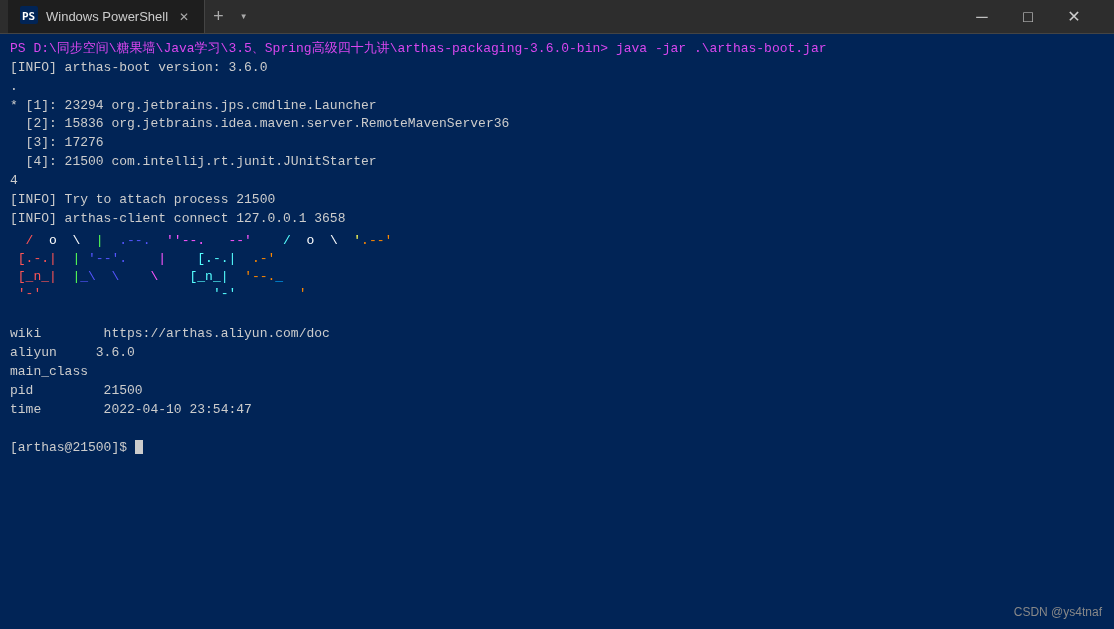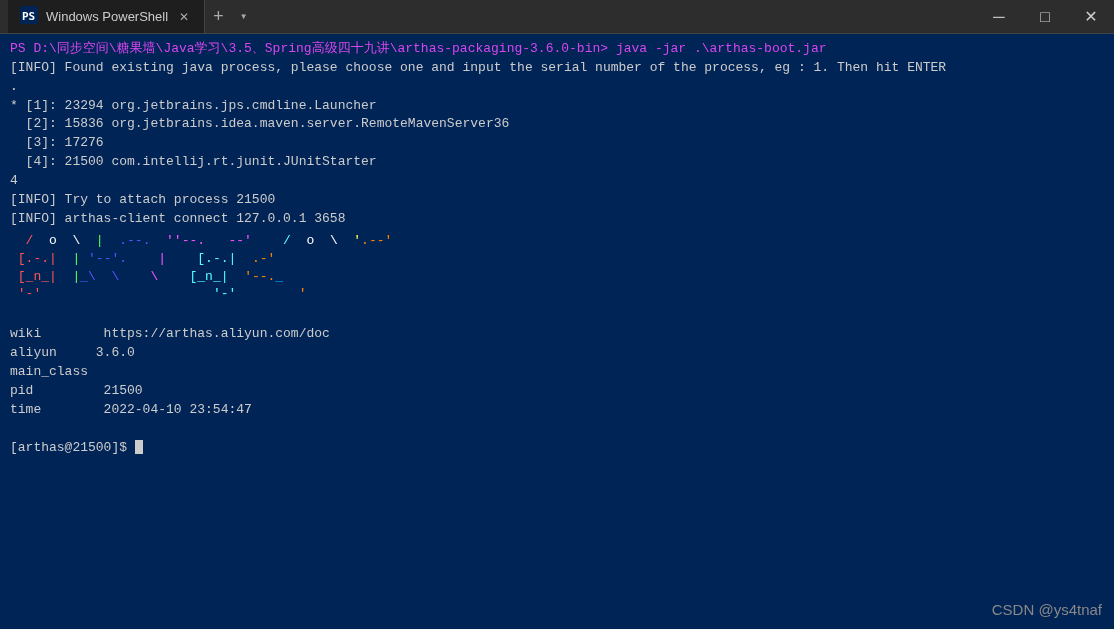--- a/index.html
+++ b/index.html
@@ -4,21 +4,21 @@
   <style>
     * { margin: 0; padding: 0; box-sizing: border-box; }
     body { width: 1114px; height: 629px; overflow: hidden; background: #1e1e1e; font-family: 'Consolas', 'Courier New', monospace; }
 
     
     .titlebar {
       background: #2d2d2d;
       height: 34px;
       display: flex;
       align-items: center;
-      padding: 0 0 0 8px;
+      padding: 0 17px 0 8px;
       border-bottom: 1px solid #444;
       position: relative;
     }
     .tab-bar {
       display: flex;
       align-items: center;
       height: 100%;
     }
     .tab {
       background: #1e1e1e;
@@ -97,21 +97,21 @@
     .ascii-art {
       margin: 4px 0;
       line-height: 1.3;
     }
 
     .watermark {
       position: absolute;
       bottom: 8px;
       right: 12px;
       color: #888;
-      font-size: 15px;
+      font-size: 12px;
       font-family: 'Segoe UI', sans-serif;
     }
 
     
     .a1 { color: #ff5555; }
     .a2 { color: #55ff55; }
     .a3 { color: #5555ff; }
     .a4 { color: #ff55ff; }
     .a5 { color: #55ffff; }
     .a6 { color: #ffff55; }
@@ -149,21 +149,21 @@
   </div>
   <div class="titlebar-controls">
     <div class="ctrl-btn">─</div>
     <div class="ctrl-btn">□</div>
     <div class="ctrl-btn ctrl-close">✕</div>
   </div>
 </div>
 
 <div class="terminal">
   <span class="line"><span class="cmd-line">PS D:\同步空间\糖果墙\Java学习\3.5、Spring高级四十九讲\arthas-packaging-3.6.0-bin&gt;</span> <span class="cmd-line" style="font-weight:normal">java -jar .\arthas-boot.jar</span></span>
-  <span class="line info-line">[INFO] Found existing java process, please choose one and input the serial number of the process, eg : 1. Then hit ENTER</span>
+  <span class="line info-line">[INFO] arthas-boot version: 3.6.0</span>
   <span class="line info-line">.</span>
   <span class="line process-list">* [1]: 23294 org.jetbrains.jps.cmdline.Launcher</span>
   <span class="line process-list">  [2]: 15836 org.jetbrains.idea.maven.server.RemoteMavenServer36</span>
   <span class="line process-list">  [3]: 17276</span>
   <span class="line process-list">  [4]: 21500 com.intellij.rt.junit.JUnitStarter</span>
   <span class="line">4</span>
   <span class="line info-line">[INFO] Try to attach process 21500</span>
   <span class="line info-line">[INFO] arthas-client connect 127.0.0.1 3658</span>
 
   <div class="ascii-art" style="font-size:13px; line-height:1.35;">

